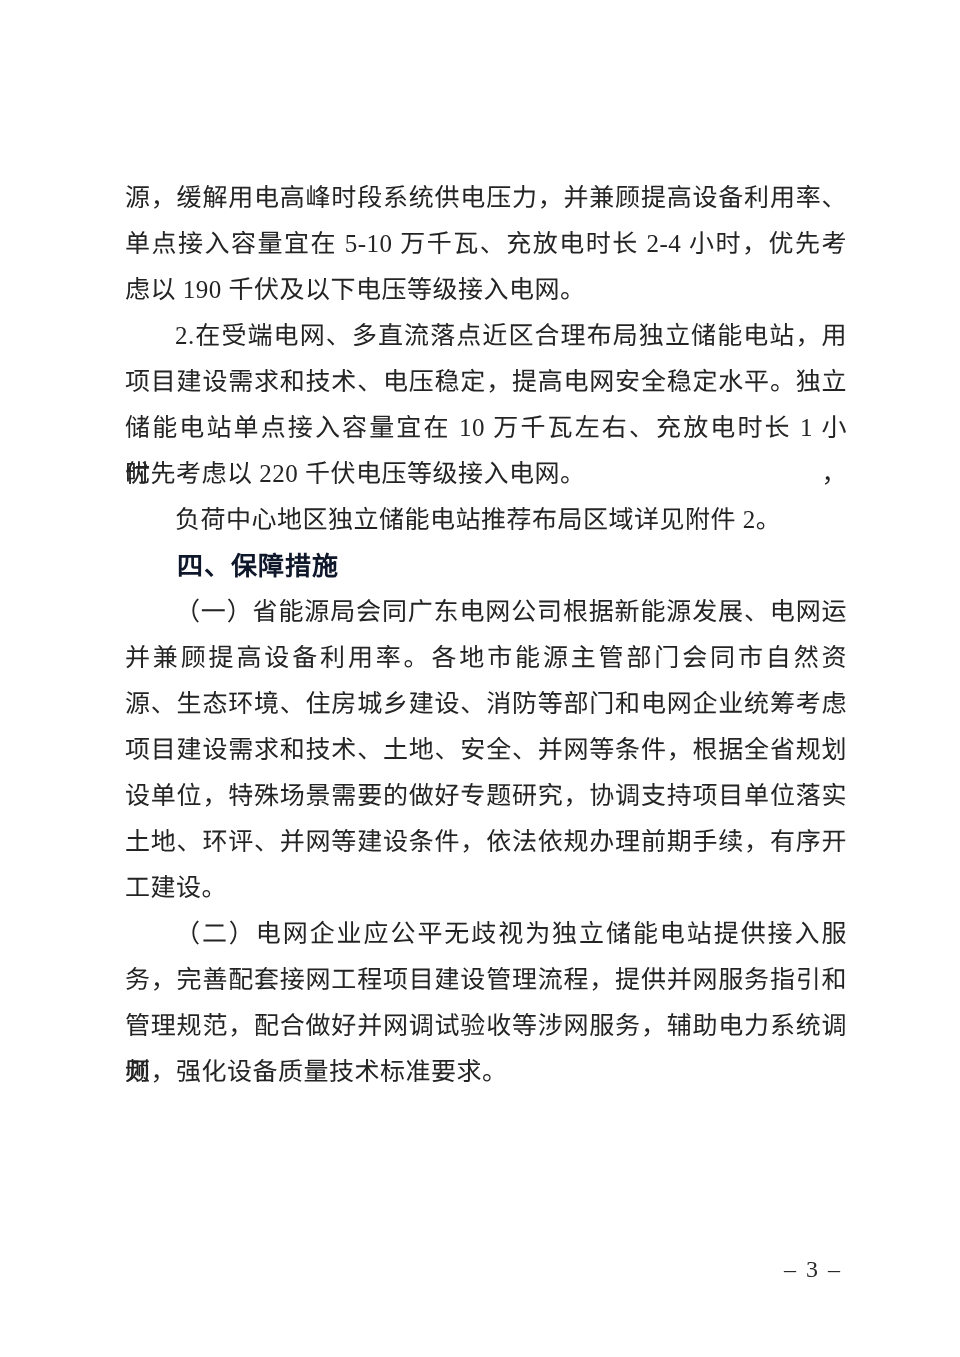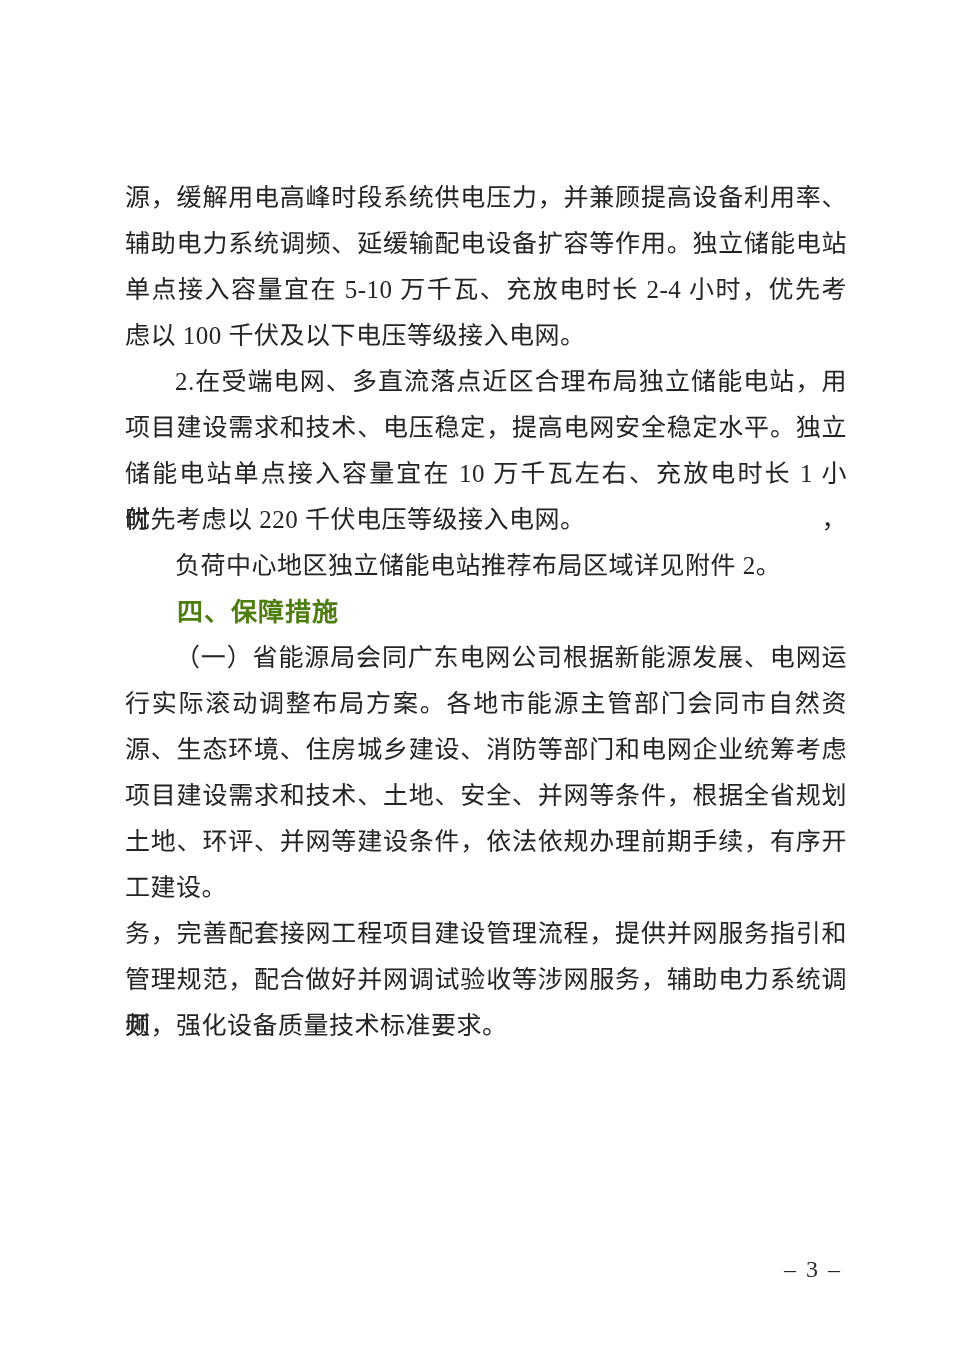--- a/index.html
+++ b/index.html
@@ -38,53 +38,54 @@
     text-align: justify;
     text-align-last: justify;
   }
   .line.indent {
     text-indent: 2em;
   }
   .line.heading {
     font-family: "Liberation Sans", sans-serif;
     font-weight: 700;
     font-size: 26px;
-    color: #4d7c0f;
+    color: #0f172a;
     letter-spacing: 1px;
   }
   .footer-pagenum {
     position: absolute;
     top: 1252px;
     right: 118px;
     font-size: 24px;
     line-height: 34px;
     color: #2a2a2a;
     font-family: "Liberation Serif", serif;
     letter-spacing: 2px;
   }
 </style>
 </head>
 <body>
 
 <div class="page">
   <div class="content">
       <div class="line fill">源，缓解用电高峰时段系统供电压力，并兼顾提高设备利用率、</div>
-      <div class="line fill">辅助电力系统调频、延缓输配电设备扩容等作用。独立储能电站</div>
       <div class="line fill">单点接入容量宜在 5-10 万千瓦、充放电时长 2-4 小时，优先考</div>
-      <div class="line">虑以 100 千伏及以下电压等级接入电网。</div>
+      <div class="line">虑以 190 千伏及以下电压等级接入电网。</div>
       <div class="line indent fill">2.在受端电网、多直流落点近区合理布局独立储能电站，用</div>
       <div class="line fill">项目建设需求和技术、电压稳定，提高电网安全稳定水平。独立</div>
       <div class="line fill">储能电站单点接入容量宜在 10 万千瓦左右、充放电时长 1 小时，</div>
       <div class="line">优先考虑以 220 千伏电压等级接入电网。</div>
       <div class="line indent">负荷中心地区独立储能电站推荐布局区域详见附件 2。</div>
       <div class="line heading indent">四、保障措施</div>
       <div class="line indent fill">（一）省能源局会同广东电网公司根据新能源发展、电网运</div>
-      <div class="line fill">行实际滚动调整布局方案。各地市能源主管部门会同市自然资</div>
+      <div class="line fill">并兼顾提高设备利用率。各地市能源主管部门会同市自然资</div>
       <div class="line fill">源、生态环境、住房城乡建设、消防等部门和电网企业统筹考虑</div>
       <div class="line fill">项目建设需求和技术、土地、安全、并网等条件，根据全省规划</div>
+      <div class="line fill">设单位，特殊场景需要的做好专题研究，协调支持项目单位落实</div>
       <div class="line fill">土地、环评、并网等建设条件，依法依规办理前期手续，有序开</div>
       <div class="line">工建设。</div>
+      <div class="line indent fill">（二）电网企业应公平无歧视为独立储能电站提供接入服</div>
       <div class="line fill">务，完善配套接网工程项目建设管理流程，提供并网服务指引和</div>
       <div class="line fill">管理规范，配合做好并网调试验收等涉网服务，辅助电力系统调频</div>
       <div class="line">则，强化设备质量技术标准要求。</div>
     </div>
   <div class="footer-pagenum">– 3 –</div>
 </div>
 
 </body></html>

